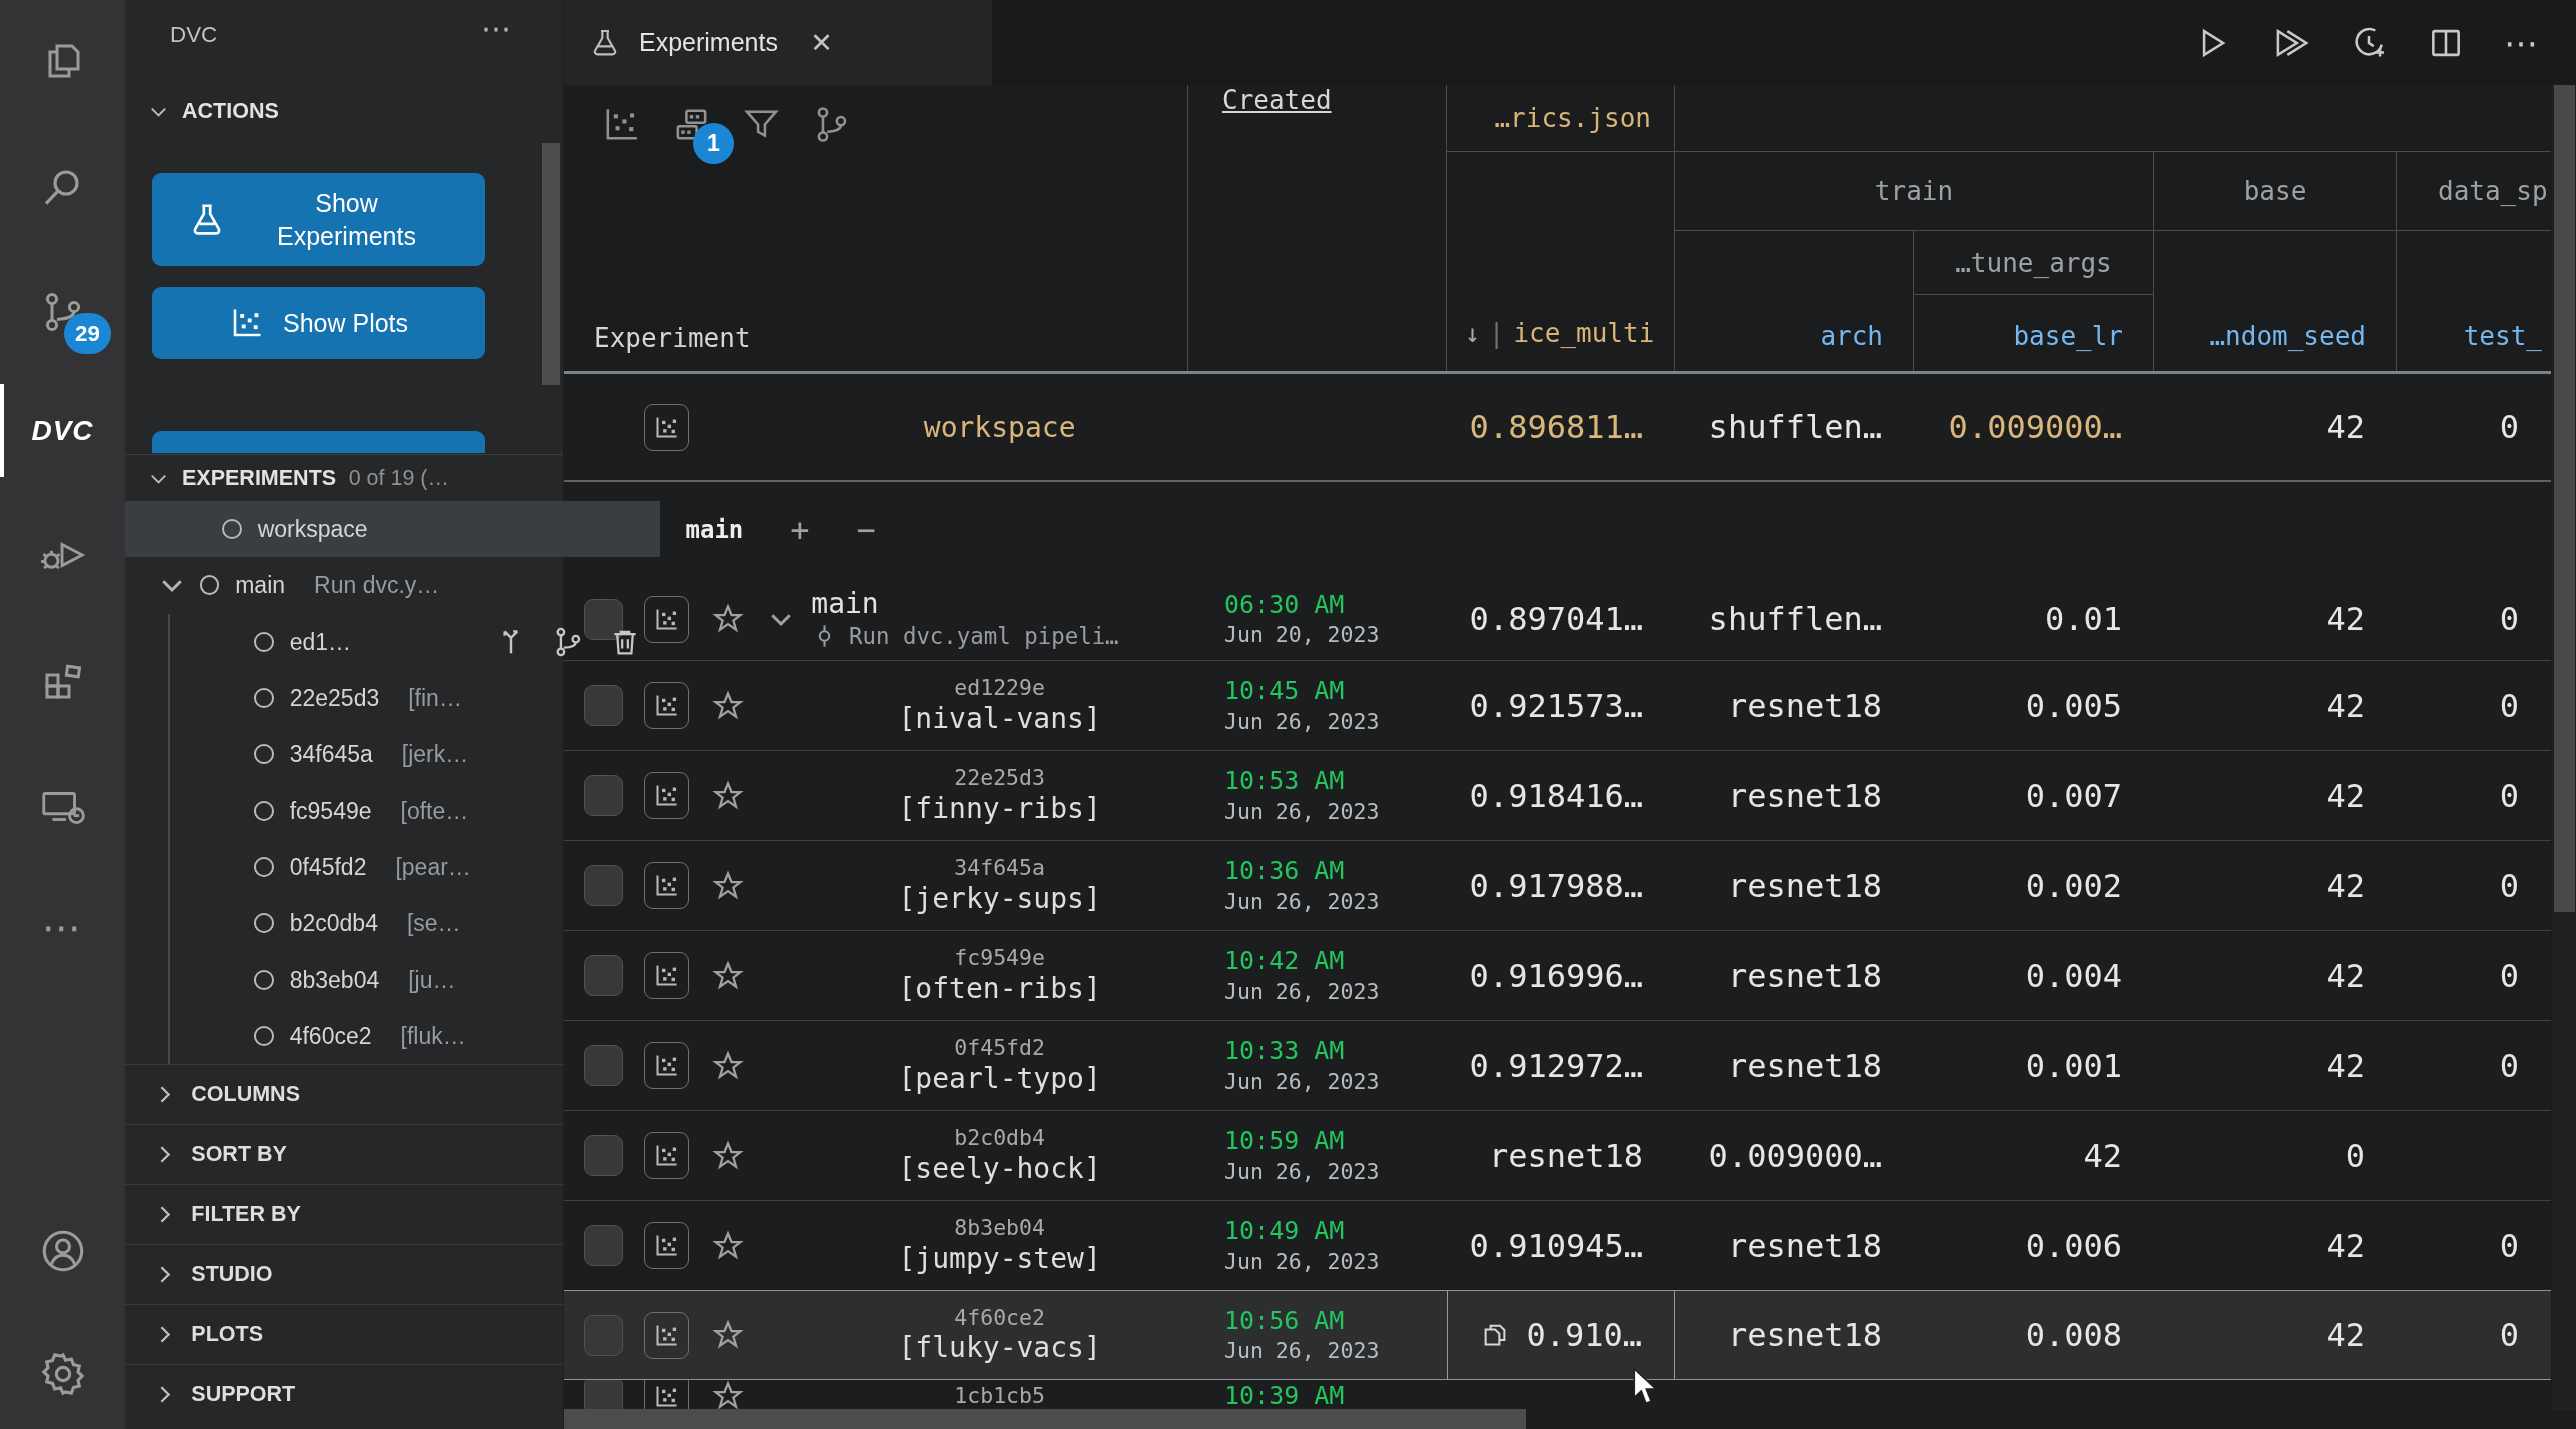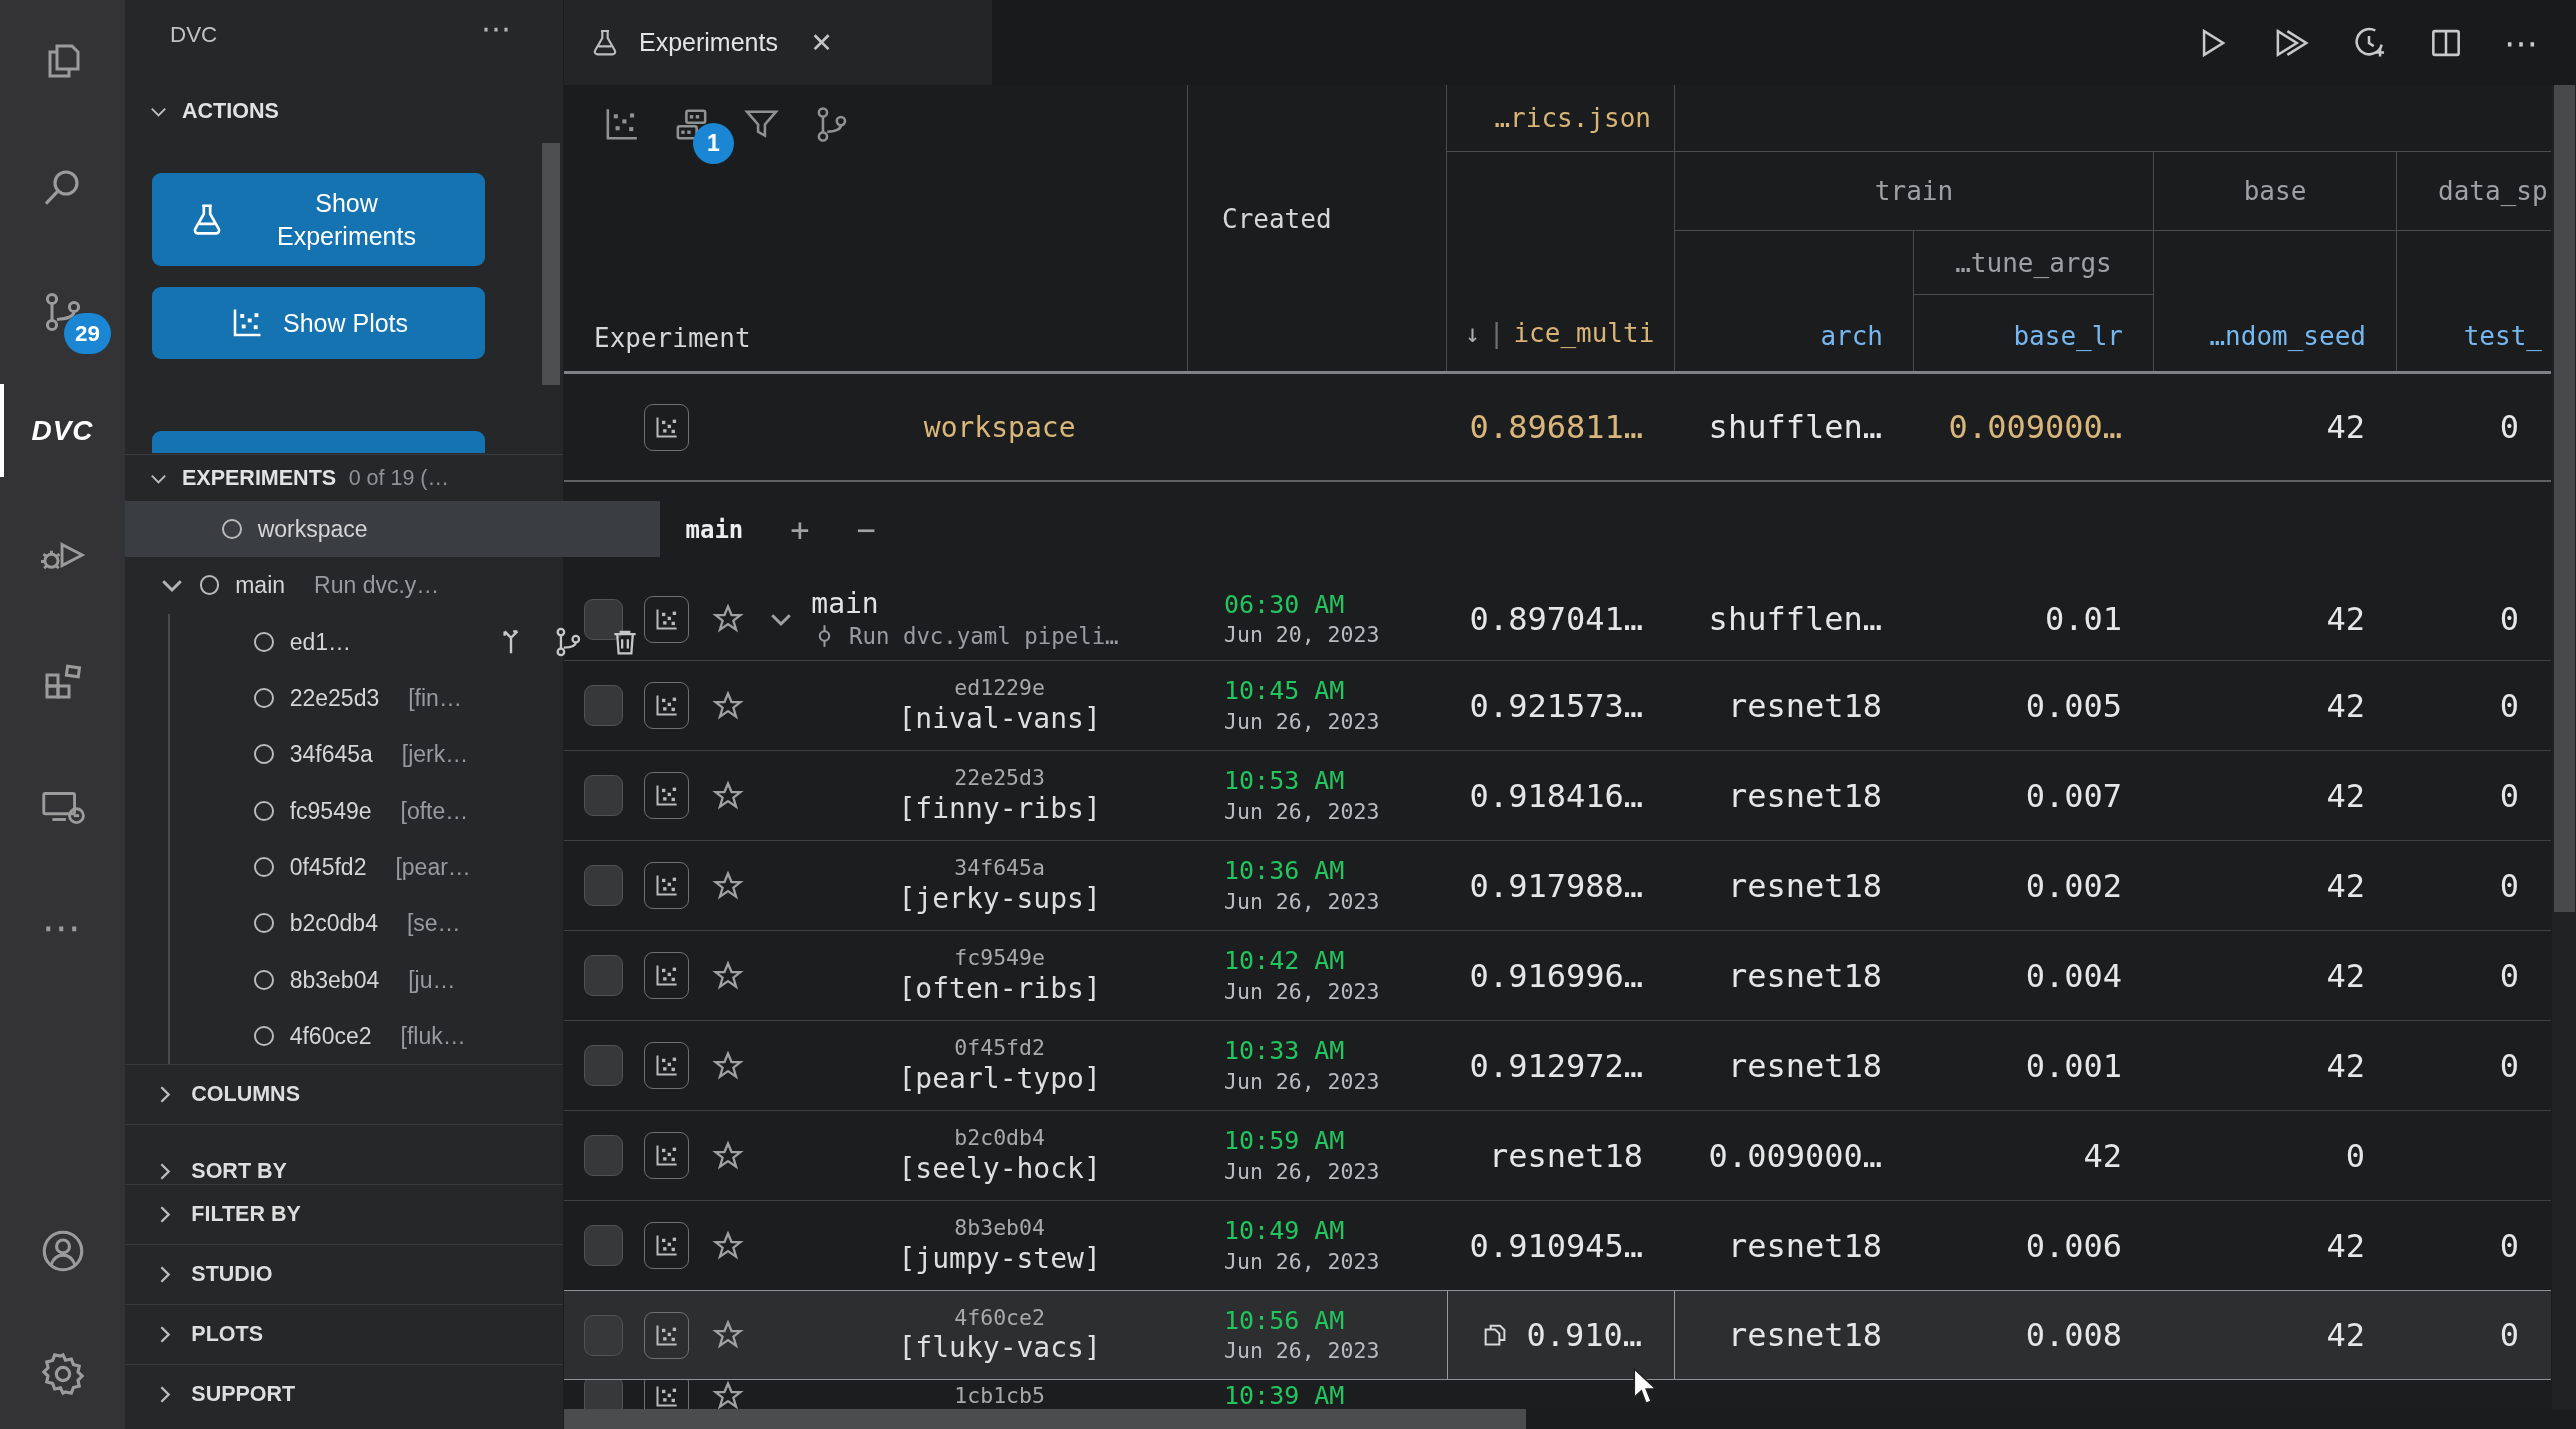--- a/index.html
+++ b/index.html
@@ -46,21 +46,21 @@
   .editor-actions{margin-left:auto;display:flex;align-items:center;gap:39px;padding-right:39px;color:#c9c9c9;}
 
   
   #table{position:absolute;left:0;top:85px;width:1987px;font-family:"DejaVu Sans Mono",monospace;color:#e6e6e6;}
   .cols{display:grid;grid-template-columns:624px 259px 228px 239px 240px 243px 154px;}
   #thead{grid-template-rows:67px 79px 64px 76px;border-bottom:3.6px solid #7f8284;box-sizing:border-box;position:relative;}
   .hcell{box-sizing:border-box;font-size:26px;}
   .bR{border-right:1.8px solid #4a4c4e;}
   .bB{border-bottom:1.8px solid #4a4c4e;}
   .h-exp{grid-row:1/5;grid-column:1;display:flex;align-items:flex-end;padding:0 0 18px 30px;color:#d6d6d6;position:relative;}
-  .h-created{grid-row:1/5;grid-column:2;display:flex;align-items:center;padding:0 0 18px 34px;color:#d6d6d6;}
+  .h-created{grid-row:1/5;grid-column:2;display:flex;align-items:flex-start;padding:0 0 18px 34px;color:#d6d6d6;text-decoration:underline;}
   .h-rics{grid-row:1;grid-column:3;display:flex;align-items:center;justify-content:flex-end;padding-right:23px;color:#d8b476;}
   .h-gempty{grid-row:1;grid-column:4/8;}
   .h-train{grid-row:2;grid-column:4/6;display:flex;align-items:center;justify-content:center;color:#9ea1a3;}
   .h-base{grid-row:2;grid-column:6;display:flex;align-items:center;justify-content:center;color:#9ea1a3;}
   .h-datasp{grid-row:2;grid-column:7;display:flex;align-items:center;justify-content:flex-start;padding-left:41px;color:#9ea1a3;white-space:nowrap;overflow:hidden;}
   .h-mspacer{grid-row:2/4;grid-column:3;}
   .h-tune{grid-row:3;grid-column:5;display:flex;align-items:center;justify-content:center;color:#9ea1a3;}
   .h-metricleaf{grid-row:4;grid-column:3;display:flex;align-items:center;justify-content:flex-end;padding-right:19.7px;gap:9px;color:#d8b476;}
   .h-arch{grid-row:3/5;grid-column:4;display:flex;align-items:flex-end;justify-content:flex-end;padding:0 30px 19.7px 0;color:#77b7f0;}
   .h-baselr{grid-row:4;grid-column:5;display:flex;align-items:flex-end;justify-content:flex-end;padding:0 30px 19.7px 0;color:#77b7f0;}
@@ -311,21 +311,21 @@
     <div class="indent-guide" style="top:614px;height:451px;"></div>
     <div id="sb-sections">
         <div class="collapsed-sec" style="top: 1064px;">
           <span style="color:#bdbdbd">
             <svg width="25" height="25" viewBox="0 0 24 24" fill="none" stroke="currentColor" stroke-width="2.2">
               <path d="M9 5l7 7-7 7"></path>
             </svg>
           </span>
           <span>COLUMNS</span>
         </div>
-        <div class="collapsed-sec" style="top: 1124px; align-items: flex-end;">
+        <div class="collapsed-sec" style="top: 1124px;">
           <span style="color:#bdbdbd">
             <svg width="25" height="25" viewBox="0 0 24 24" fill="none" stroke="currentColor" stroke-width="2.2">
               <path d="M9 5l7 7-7 7"></path>
             </svg>
           </span>
           <span>SORT BY</span>
         </div>
         <div class="collapsed-sec" style="top: 1184px;">
           <span style="color:#bdbdbd">
             <svg width="25" height="25" viewBox="0 0 24 24" fill="none" stroke="currentColor" stroke-width="2.2">

